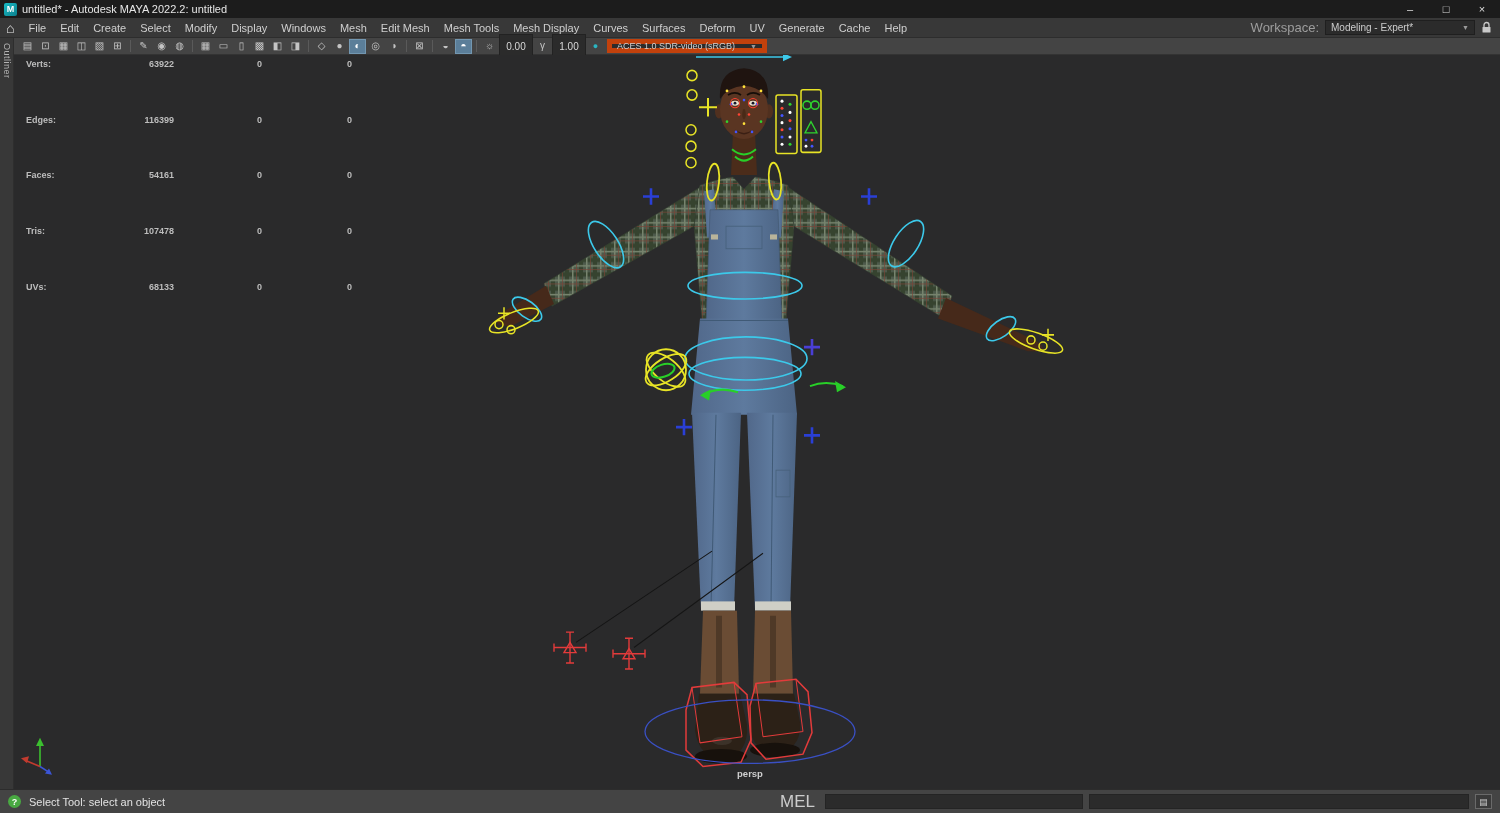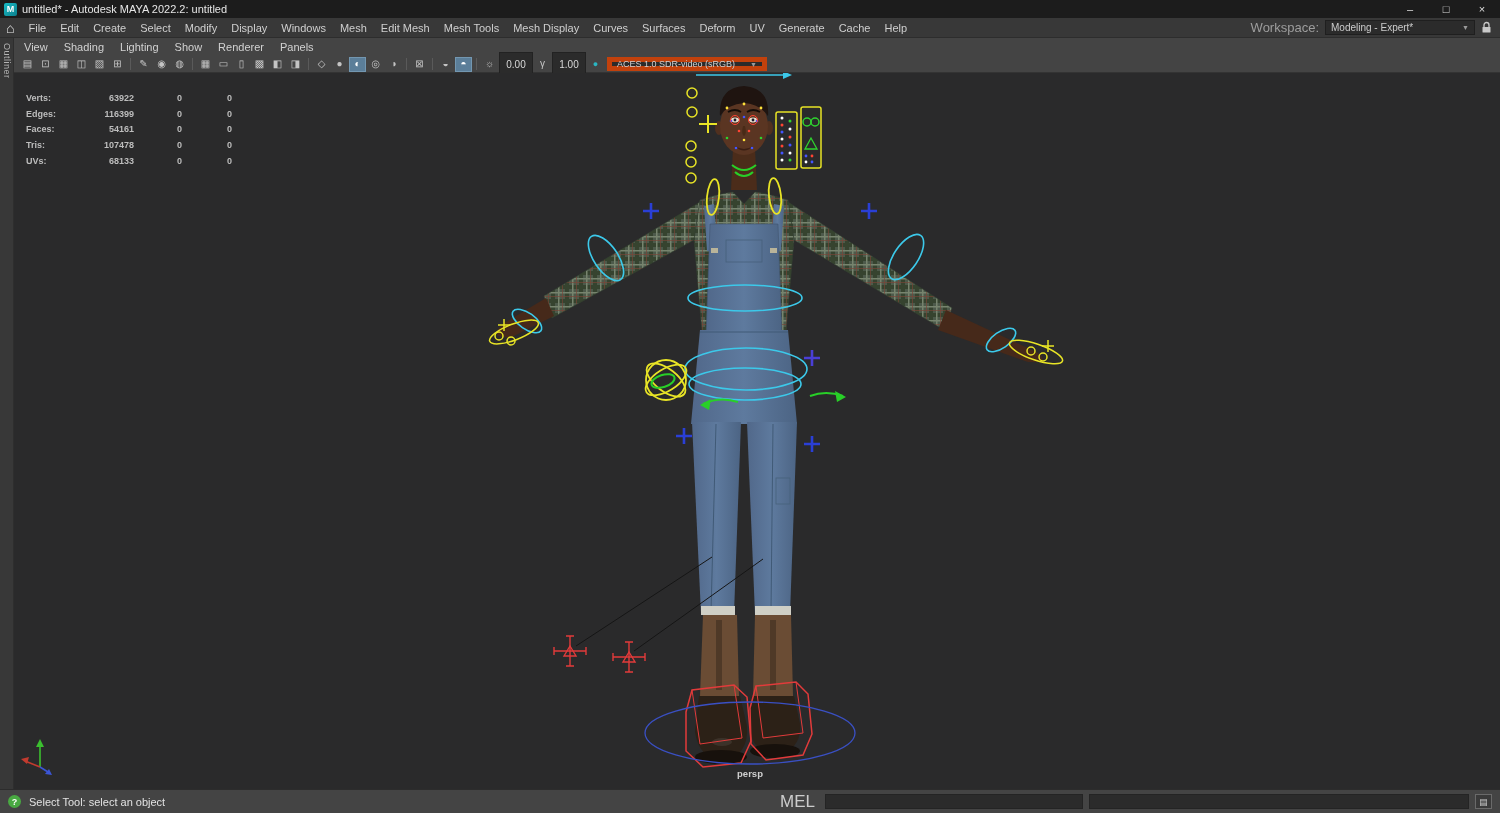--- a/index.html
+++ b/index.html
@@ -38,21 +38,21 @@
   .tb-icon { width:17px; height:15px; display:flex; align-items:center; justify-content:center; font-size:10px; color:#c4c4c4; border:1px solid transparent; line-height:1; }
   .tb-icon.active { background:#5b7e99; border-color:#7397b1; color:#fff; }
   .tb-icon.cs { color:#2ab6c2; font-size:9px; }
   .tb-sep { width:1px; height:12px; background:#5a5a5a; margin:0 3px; }
   .tb-field { width:34px; height:25px; background:#2b2b2b; border:1px solid #222; color:#d8d8d8; font-size:10px; text-align:center; font-family:Liberation Sans, sans-serif; }
   .cs-select { width:160px; height:14px; background:#2b2b2b; border:5px solid #c2410c; display:flex; align-items:center; justify-content:space-between; padding:0 5px; font-size:9px; color:#cfcfcf; margin-left:2px; white-space:nowrap; }
 
   
   .viewport { flex:1; position:relative; background:#2a2a2b; overflow:hidden; }
   .vp-svg { position:absolute; left:0; top:0; width:100%; height:100%; }
-  .hud { position:absolute; left:12px; top:18px; display:grid; grid-template-columns:58px 50px 48px 50px; font-size:9px; font-weight:bold; color:#bdbdbd; line-height:15.7px; z-index:2; }
+  .hud { position:absolute; left:12px; top:2px; display:grid; grid-template-columns:58px 50px 48px 50px; font-size:9px; font-weight:bold; color:#bdbdbd; line-height:15.7px; z-index:2;gap:40px; }
   .hud .num { text-align:right; }
 
   
   .statusbar { height:24px; background:#444; border-top:1px solid #2c2c2c; display:flex; align-items:center; padding:0 8px; gap:8px; flex:0 0 auto; }
   .help-badge { width:13px; height:13px; border-radius:50%; background:#49a942; color:#fff; font-size:9px; font-weight:bold; display:flex; align-items:center; justify-content:center; flex:0 0 auto; }
   .help-text { font-size:11px; color:#e2e2e2; }
   .mel-group { margin-left:auto; display:flex; align-items:center; gap:6px; }
   .mel-label { font-size:17px; color:#cccccc; padding:0 4px; }
   .mel-input { width:258px; height:15px; background:#2b2b2b; border:1px solid #242424; color:#ddd; font-size:10px; }
   .mel-output { width:380px; height:15px; background:#2b2b2b; border:1px solid #242424; color:#ddd; font-size:10px; }
@@ -107,28 +107,20 @@
       </span>
     </div>
   </div>
 
   <div class="workarea">
     <div class="side-strip">
       <span class="vtext">Outliner</span>
     </div>
     <div class="panel-col">
 
-      <div class="panel-menubar">
-        <span class="panel-menu-item">View</span>
-        <span class="panel-menu-item">Shading</span>
-        <span class="panel-menu-item">Lighting</span>
-        <span class="panel-menu-item">Show</span>
-        <span class="panel-menu-item">Renderer</span>
-        <span class="panel-menu-item">Panels</span>
-      </div>
 
       <div class="panel-toolbar">
         <span class="tb-icon">▤</span>
         <span class="tb-icon">⊡</span>
         <span class="tb-icon">▦</span>
         <span class="tb-icon">◫</span>
         <span class="tb-icon">▧</span>
         <span class="tb-icon">⊞</span>
         <i class="tb-sep"></i>
         <span class="tb-icon">✎</span>

